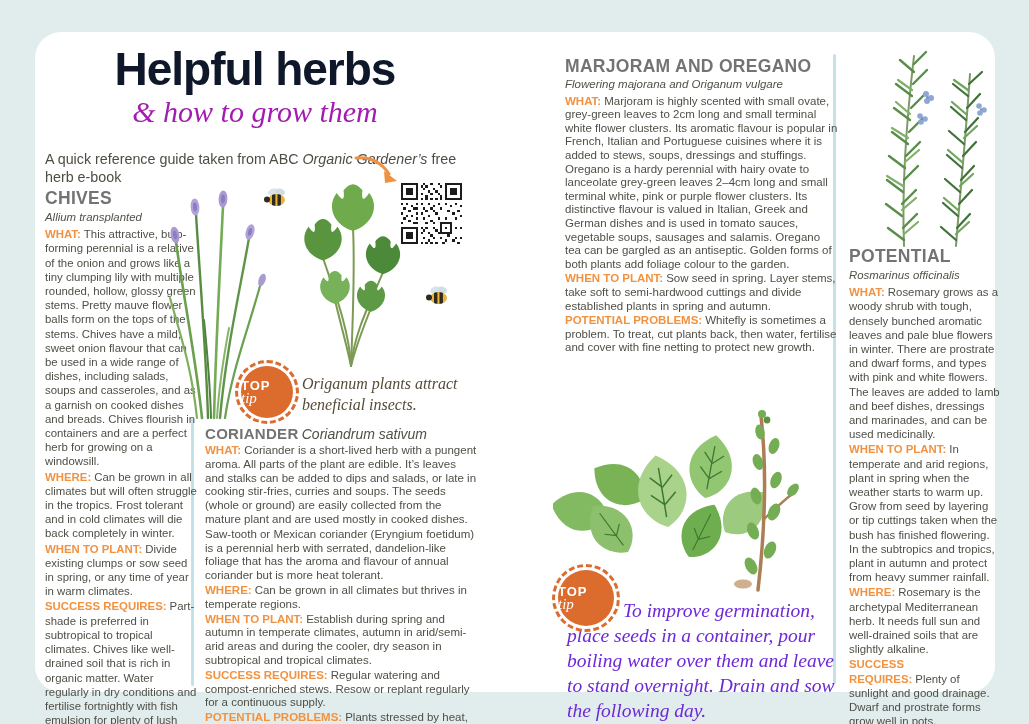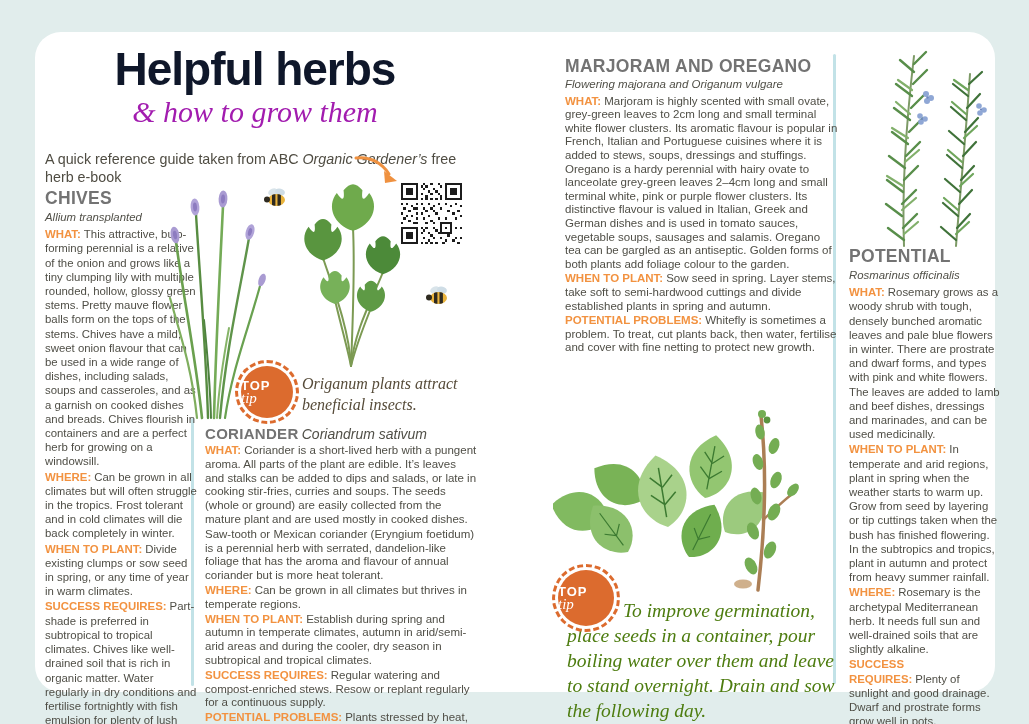--- a/index.html
+++ b/index.html
@@ -25,21 +25,21 @@
   .para{margin:0 0 1px 0}
   .lbl{color:#F29240;font-weight:bold;margin-right:3px}
   
   .tipbadge{position:absolute;border-radius:50%;background:#DC6B2E;color:#fff;display:flex;flex-direction:column;align-items:flex-start;justify-content:center;z-index:3}
   .tipbadge::before{content:"";position:absolute;inset:-6px;border:3px dashed #DC6B2E;border-radius:50%}
   #tipbadge1{left:241px;top:366px;width:52px;height:52px}
   #tipbadge2{left:558px;top:570px;width:56px;height:56px}
   .tipbadge .t1{font-weight:bold;font-size:13px;letter-spacing:1px;line-height:13px}
   .tipbadge .t2{font-family:"Liberation Serif",serif;font-style:italic;font-size:15px;line-height:13px}
   #tip1text{position:absolute;left:302px;top:374px;width:174px;font-family:"Liberation Serif",serif;font-style:italic;font-size:16px;line-height:20.5px;color:#564b39}
-  #tip2text{position:absolute;left:567px;top:598px;width:280px;font-family:"Liberation Serif",serif;font-style:italic;font-size:19.5px;line-height:25px;color:#4d7c0f;text-indent:56px}
+  #tip2text{position:absolute;left:567px;top:598px;width:280px;font-family:"Liberation Serif",serif;font-style:italic;font-size:19.5px;line-height:25px;color:#6d28d9;text-indent:56px}
   
   .vdiv{position:absolute;width:3px;background:#b7dde3;border-radius:2px;opacity:.85}
   #div1{left:191px;top:418px;height:268px}
   #div2{left:833px;top:54px;height:630px}
 </style>
 </head>
 <body>
 
 <div class="card"></div>
 

